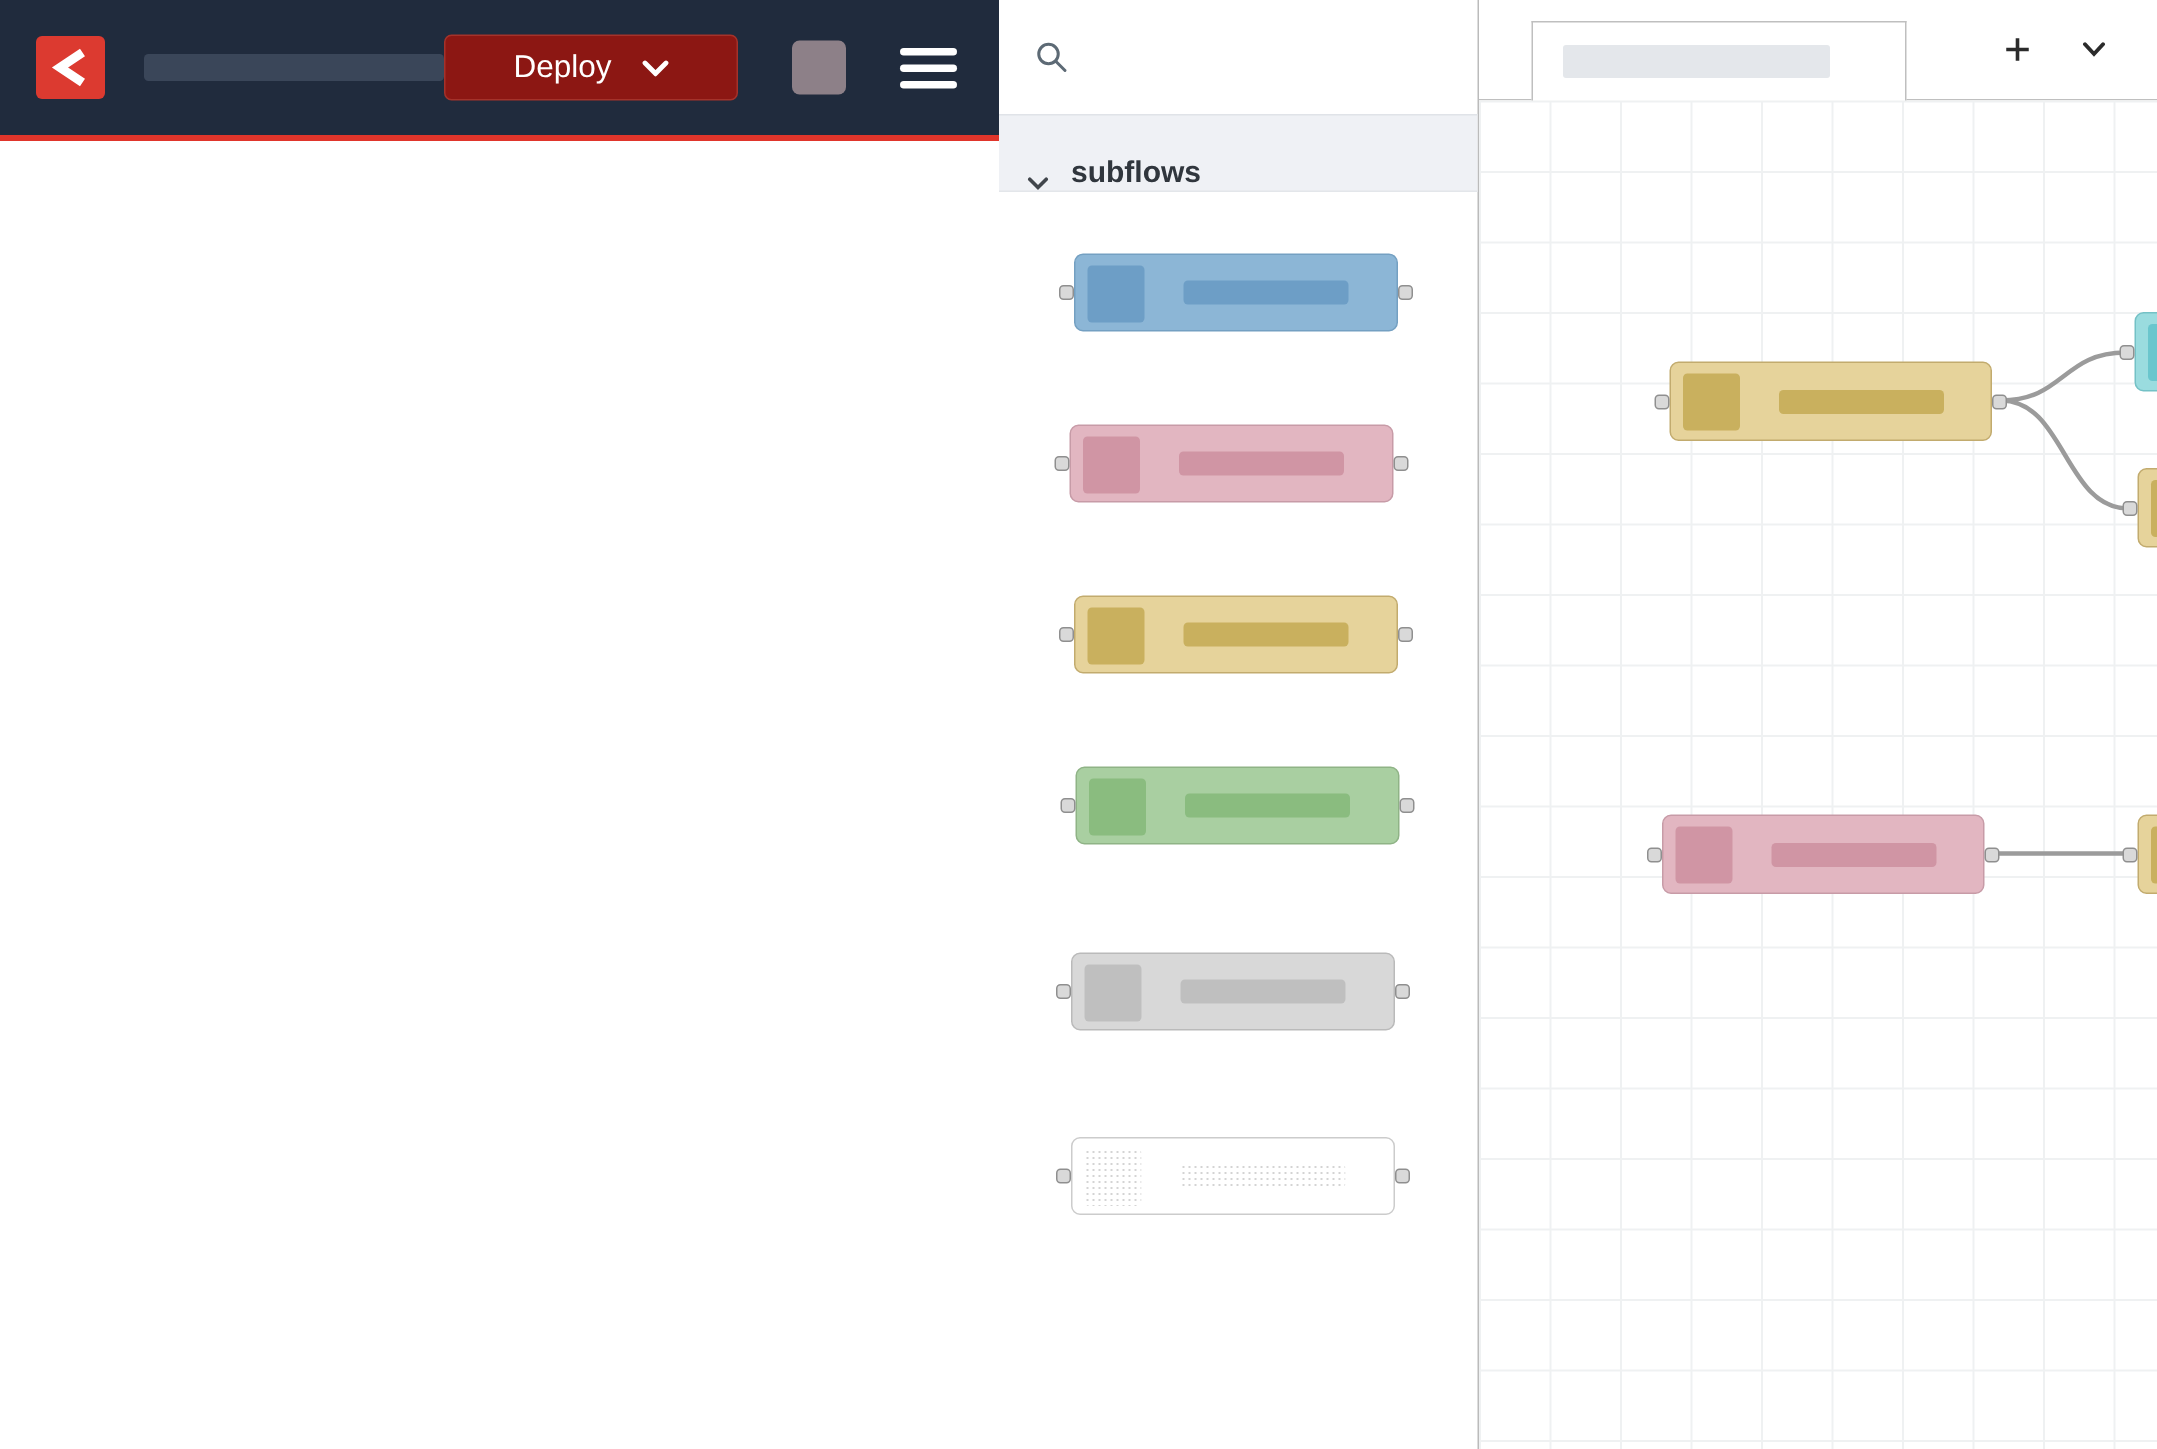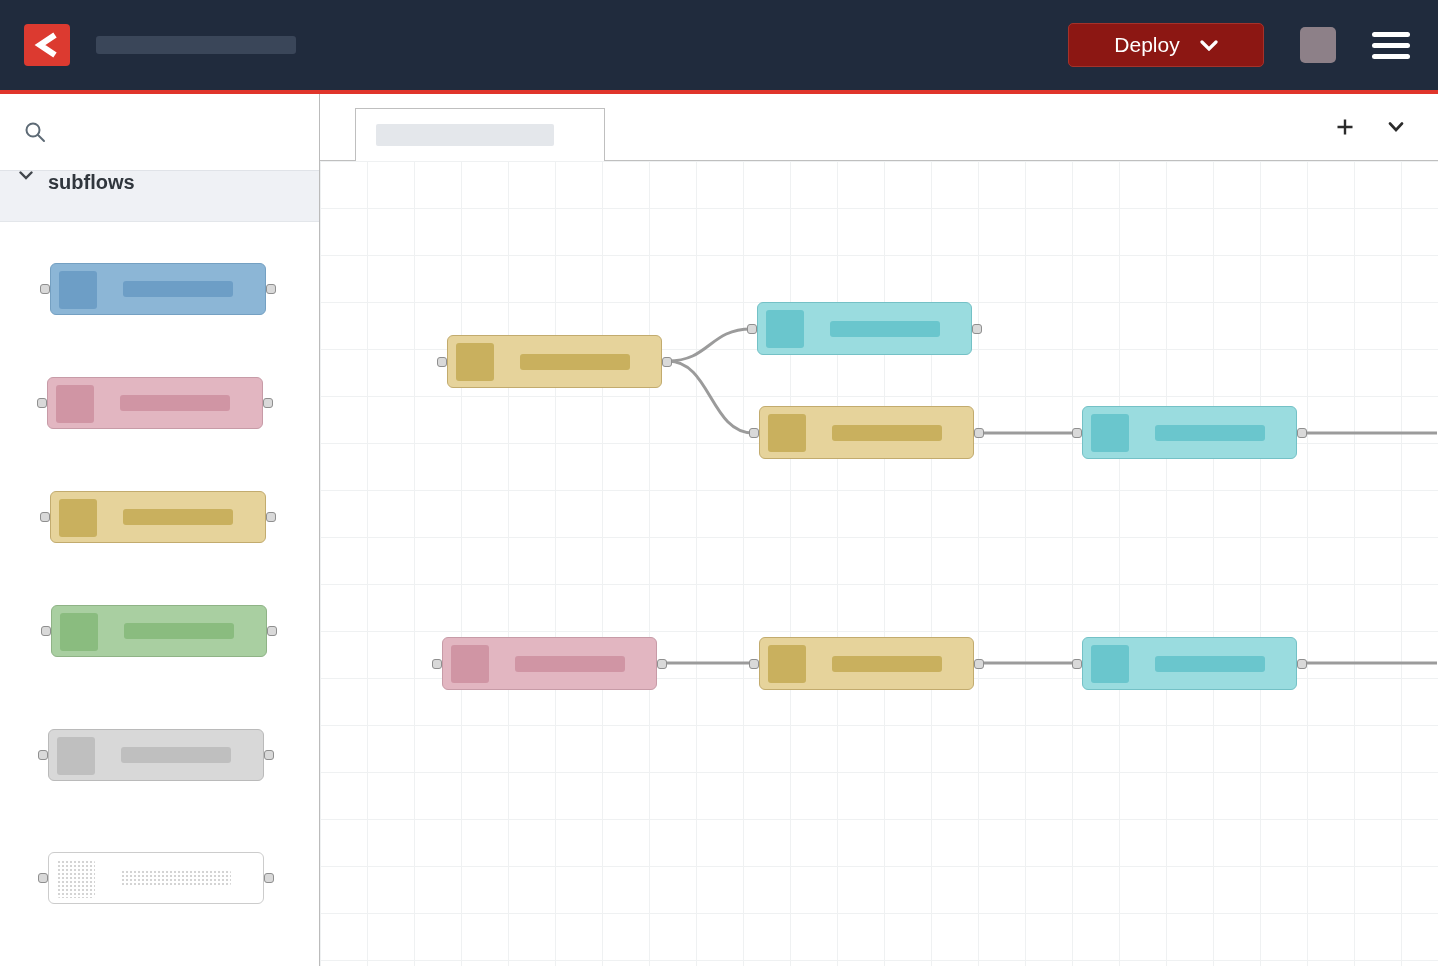--- a/index.html
+++ b/index.html
@@ -1,19 +1,19 @@
 <!DOCTYPE html>
 <html style="--header-bg: #202b3d; --header-accent: #e0352b; --logo-red: #dc3a30; --header-placeholder: #3a4659; --deploy-bg: #8c1713; --deploy-border: #a5322a; --deploy-text: #ffffff; --avatar-bg: #8d8088; --sidebar-border: #bbbbbb; --category-bg: #eff1f5; --category-text: #30363d; --tab-placeholder: #e4e7eb; --grid-line: #eff1f2; --wire: #9b9b9b; --port-bg: #d9d9d9; --port-border: #8f8f8f;"><head>
 <meta charset="utf-8">
 <style>
   * { box-sizing: border-box; margin: 0; padding: 0; }
   html, body { width: 1438px; height: 966px; overflow: hidden; }
   body { font-family: "Liberation Sans", sans-serif; background: #fff; }
 
-  .app { width: 1438px; height: 966px; display: flex; flex-direction: column; }
+  .app { width: 1438px; height: 966px; display: flex; flex-direction: row; }
 
   
   .header {
     height: 94px; flex: 0 0 94px;
     background: var(--header-bg, #202b3d);
     border-bottom: 4px solid var(--header-accent, #e0352b);
     display: flex; align-items: center;
     padding: 0 28px 0 24px;
   }
   .logo {
@@ -54,21 +54,21 @@
     width: 320px; flex: 0 0 320px;
     border-right: 1px solid var(--sidebar-border, #bbbbbb);
     background: #fff; position: relative;
   }
   .search-row { height: 76px; display: flex; align-items: center; padding-left: 23px; }
   .category {
     height: 52px;
     background: var(--category-bg, #eff1f5);
     border-top: 1px solid #e0e3e8;
     border-bottom: 1px solid #e3e6ea;
-    display: flex; align-items: flex-start; padding-left: 19px;
+    display: flex; align-items: flex-end; padding-left: 19px;
     cursor: pointer;
   }
   .category span {
     margin-left: 15px;
     font-size: 20px; font-weight: bold;
     color: var(--category-text, #30363d);
   }
   .palette-list { position: absolute; inset: 0; pointer-events: none; }
   .palette-list .node { pointer-events: auto; }
 

